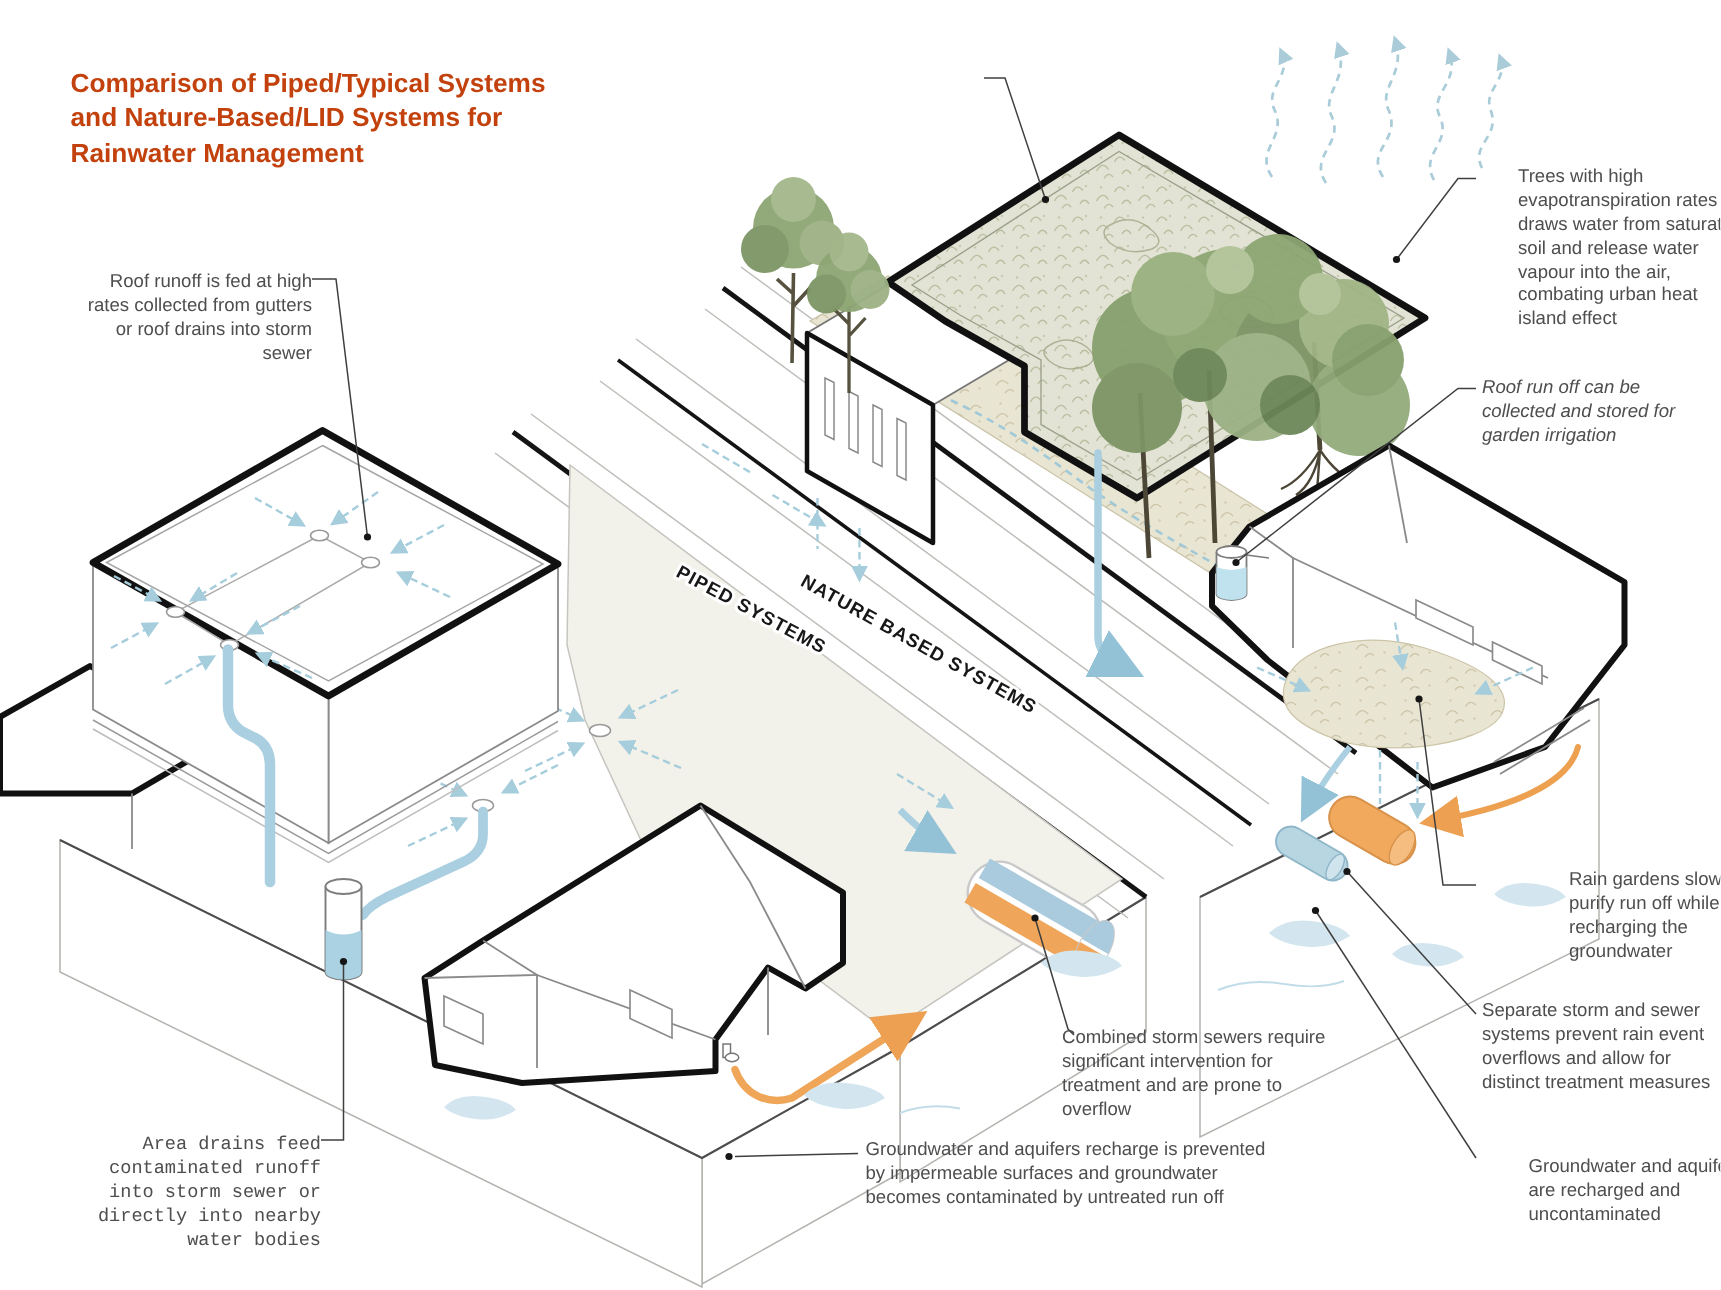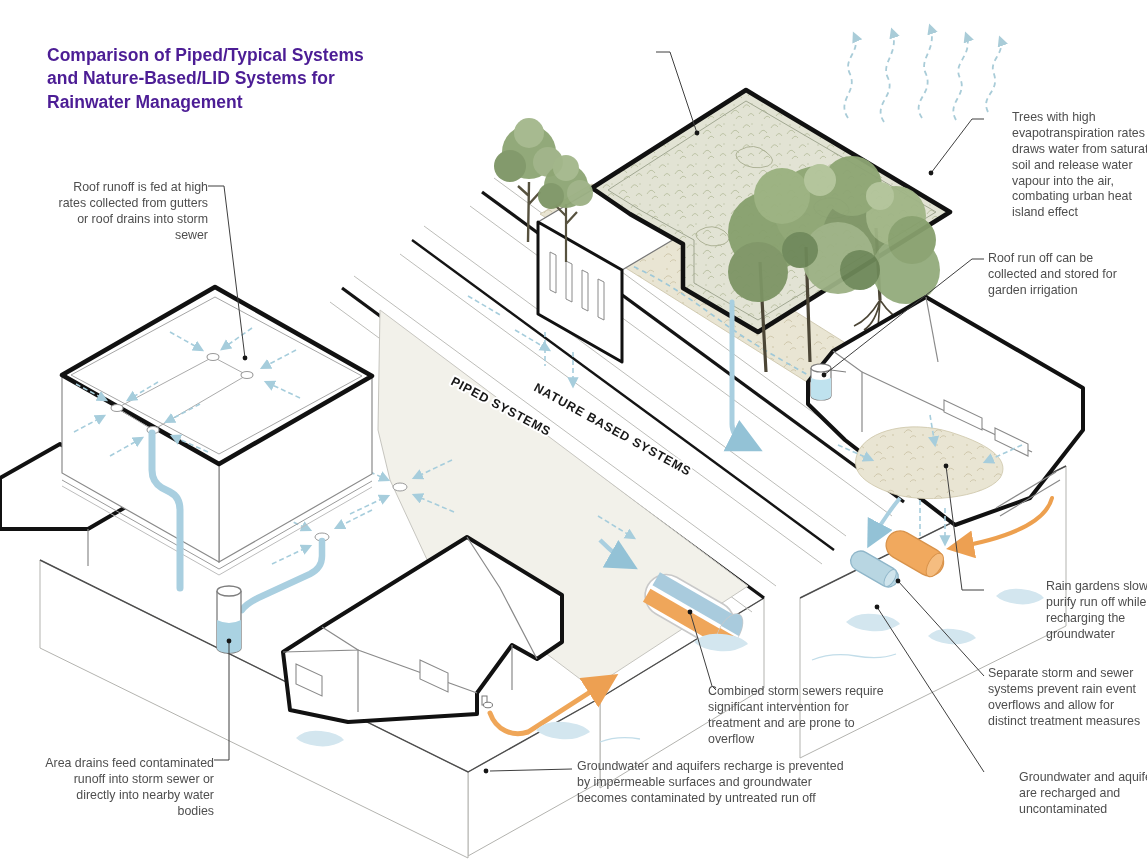--- a/index.html
+++ b/index.html
@@ -1,20 +1,20 @@
 <!DOCTYPE html>
 <html><head>
 <meta charset="utf-8">
 <style>
   html,body{margin:0;padding:0;background:#fff;}
   .stage{position:relative;width:1147px;height:860px;background:#ffffff;overflow:hidden;
          font-family:"Liberation Sans","DejaVu Sans",sans-serif;}
   .art{position:absolute;left:0;top:0;}
   .title{position:absolute;left:47px;top:44px;width:350px;font-size:17.5px;font-weight:700;
-         line-height:1.33;color:#4c1d95;}
+         line-height:1.33;color:#c2410c;}
   .ann{position:absolute;font-size:12.4px;line-height:1.28;color:#4e4e4e;}
   .r{text-align:right;}
   .roadlabel{font-size:12.5px;font-weight:700;letter-spacing:.8px;fill:#171717;
              paint-order:stroke;stroke:#ffffff;stroke-width:4px;stroke-linejoin:round;}
 </style>
 </head>
 <body>
 
 <div class="stage">
 
@@ -303,27 +303,27 @@
   </g>
 </svg>
 
 <div class="title">Comparison of Piped/Typical Systems and Nature-Based/LID Systems for Rainwater Management</div>
 
 
 <div class="ann" style="left:988px;top:110px;width:152px;margin-left:24px;">Trees with high evapotranspiration rates draws water from saturated soil and release water vapour into the air, combating urban heat island effect</div>
 
 <div class="ann r" style="left:50px;top:180px;width:158px;">Roof runoff is fed at high rates collected from gutters or roof drains into storm sewer</div>
 
-<div class="ann" style="left:988px;top:251px;width:152px;">Roof run off can be collected and stored for garden irrigation</div>
+<div class="ann" style="left:988px;top:251px;width:152px;font-style:italic;">Roof run off can be collected and stored for garden irrigation</div>
 
 <div class="ann" style="left:1046px;top:579px;width:148px;">Rain gardens slow and purify run off while recharging the groundwater</div>
 
 <div class="ann" style="left:988px;top:666px;width:154px;">Separate storm and sewer systems prevent rain event overflows and allow for distinct treatment measures</div>
 
 <div class="ann" style="left:1019px;top:770px;width:152px;">Groundwater and aquifers are recharged and uncontaminated</div>
 
 <div class="ann" style="left:708px;top:684px;width:196px;">Combined storm sewers require significant intervention for treatment and are prone to overflow</div>
 
 <div class="ann" style="left:577px;top:759px;width:270px;">Groundwater and aquifers recharge is prevented by impermeable surfaces and groundwater becomes contaminated by untreated run off</div>
 
-<div class="ann r" style="left:42px;top:756px;width:172px;">Area drains feed contaminated runoff into storm sewer or directly into nearby water bodies</div>
+<div class="ann r" style="left:42px;top:756px;width:172px;font-family:Liberation Mono, monospace;">Area drains feed contaminated runoff into storm sewer or directly into nearby water bodies</div>
 
 </div>
 
 </body></html>

